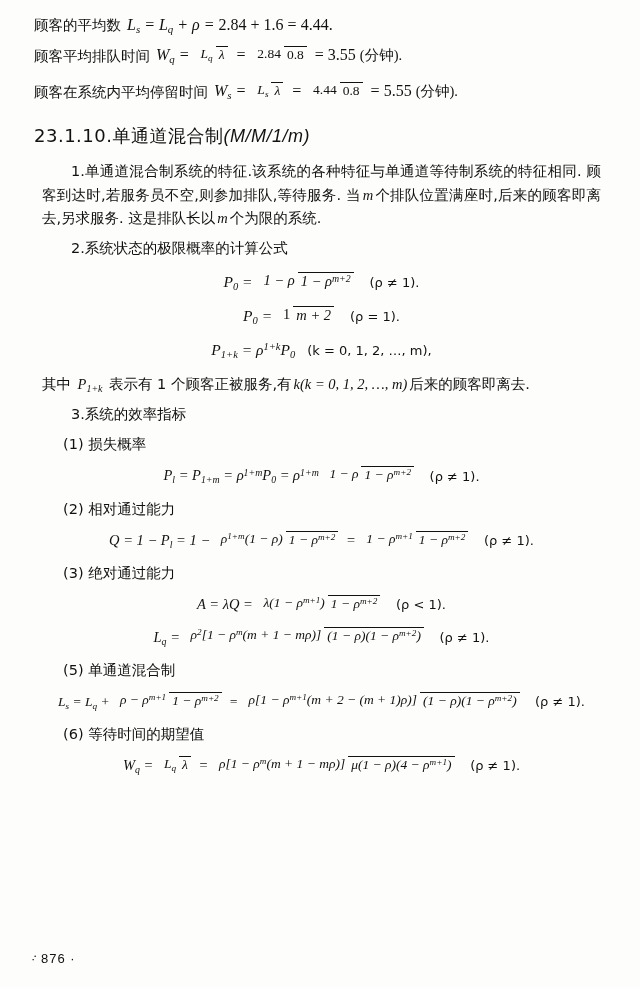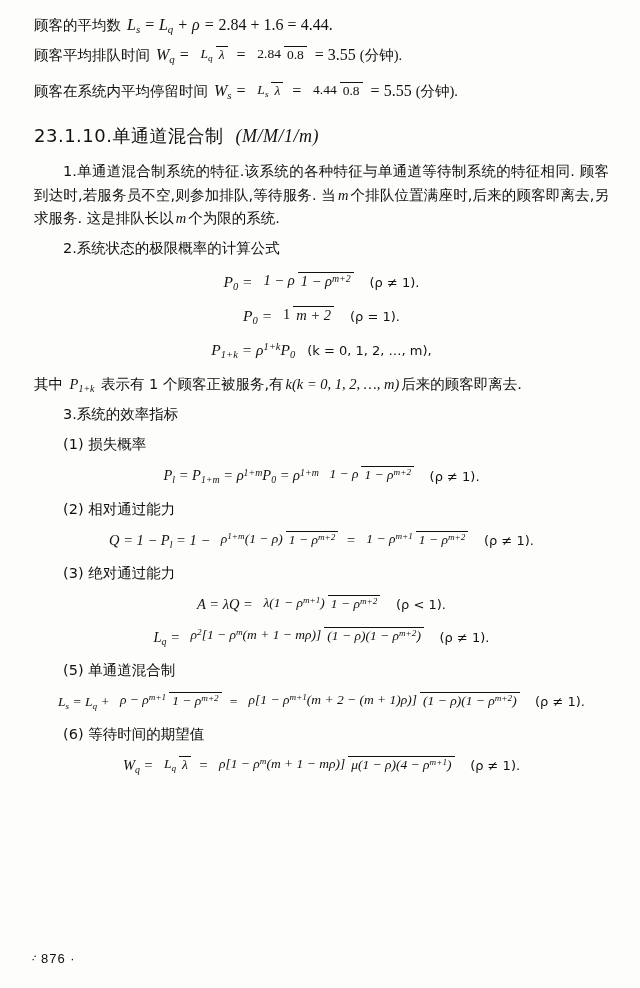--- a/index.html
+++ b/index.html
@@ -37,21 +37,21 @@
   .math {
     font-family: "Liberation Serif", serif;
     font-style: italic;
   }
   .up { font-style: normal; }
 
   
   .topblock { margin-top: 2px; }
   .topblock .row {
     display: flex;
-    align-items: flex-start;
+    align-items: flex-end;
     margin-bottom: 11px;
     white-space: nowrap;
   }
   .topblock .row .lead {
     font-family: "DejaVu Sans", "Liberation Sans", sans-serif;
     font-size: 14.5px;
     margin-right: 6px;
   }
 
   
@@ -80,27 +80,27 @@
   sub { font-size: 0.68em; vertical-align: -0.3em; font-style: italic;}
   sup { font-size: 0.68em; vertical-align: 0.45em; font-style: italic;}
 
   h2.section {
     font-family: "DejaVu Sans", "Liberation Sans", sans-serif;
     font-size: 18px;
     font-weight: normal;
     margin: 22px 0 12px 0;
     letter-spacing: 0.5px;
   }
-  h2.section .mathpart { font-family: Liberation Serif, serif; font-style: italic; margin-left: 12px; }
+  h2.section .mathpart { font-family: Liberation Sans, sans-serif; font-style: italic; }
 
   p.para {
     font-family: "DejaVu Sans", "Liberation Sans", sans-serif;
     font-size: 14.5px;
     line-height: 1.62;
-    margin: 6px 0;
+    margin: 6px 8px;
     text-align: justify;
     text-justify: inter-ideograph;
   }
   p.para.indent { text-indent: 2em; }
   .inlinemath { font-family: "Liberation Serif", serif; font-style: italic; padding: 0 2px;}
 
   .display {
     text-align: center;
     margin: 13px 0 13px 0;
     white-space: nowrap;

